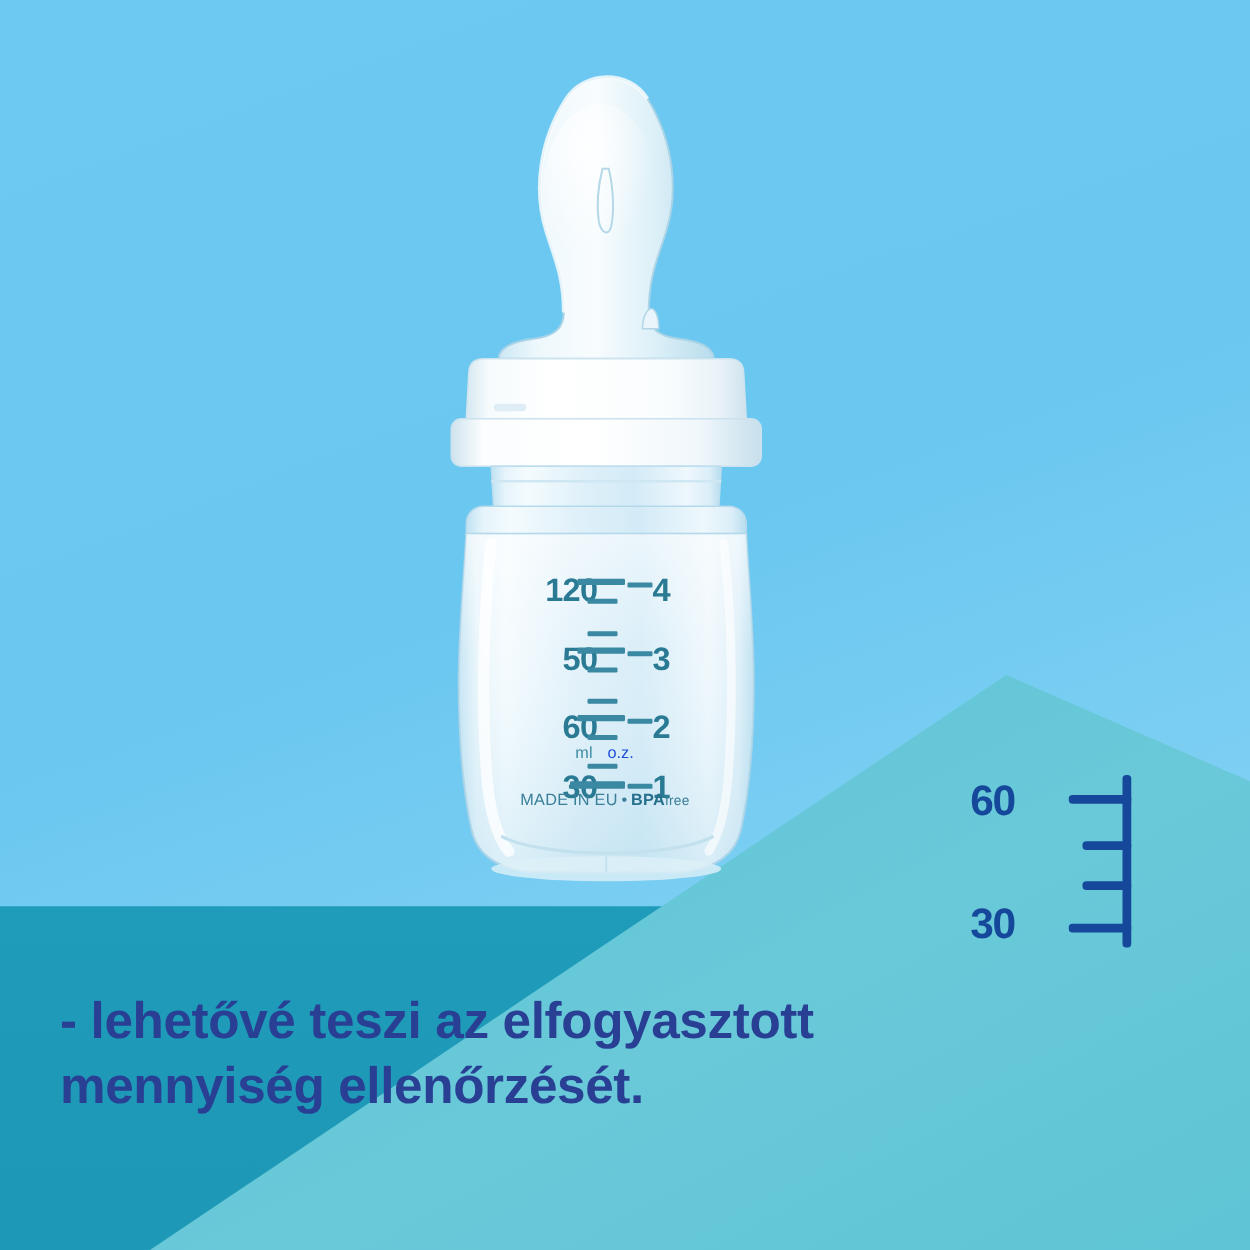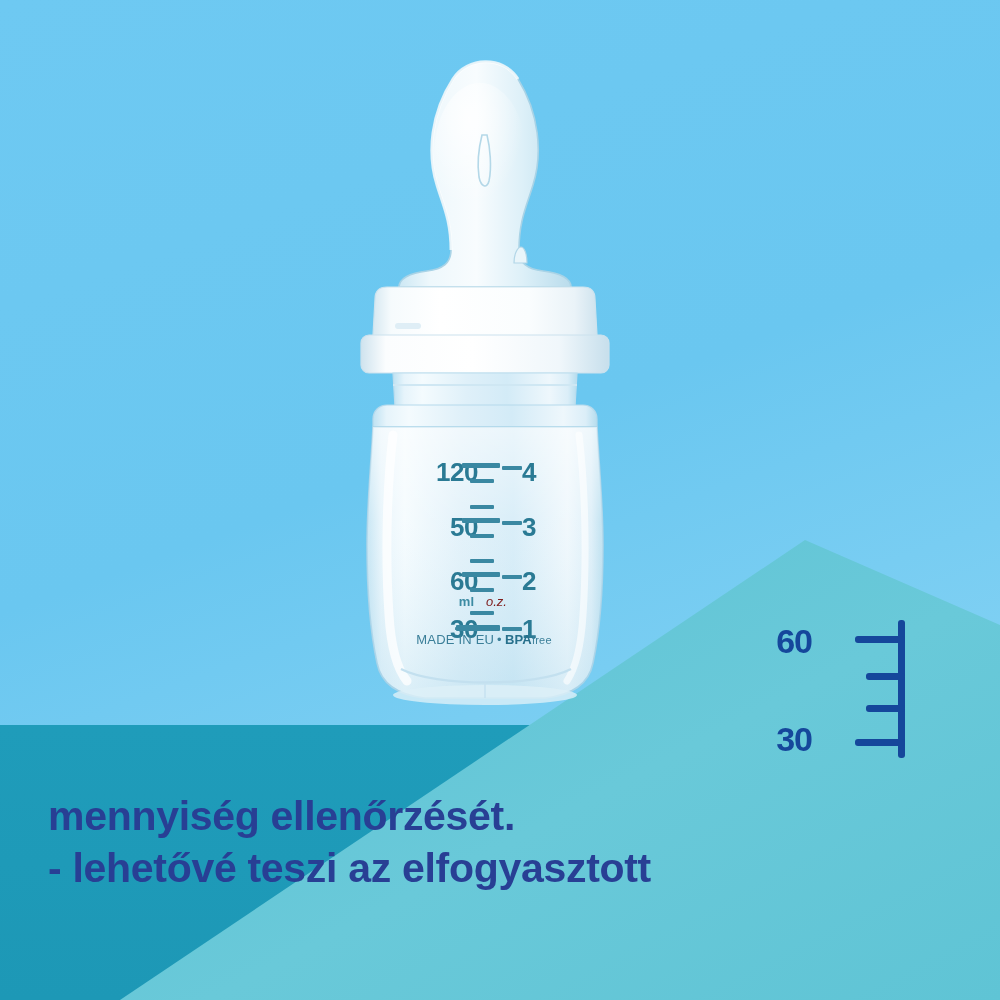--- a/index.html
+++ b/index.html
@@ -35,24 +35,24 @@
   .bs-ml{
     position:absolute;right:88px;font-size:26px;font-weight:bold;
     letter-spacing:-0.5px;line-height:1;color:#2a7a94;white-space:nowrap;
     text-align:right;
   }
   .bs-oz{
     position:absolute;left:96px;font-size:26px;font-weight:bold;
     line-height:1;color:#2a7a94;white-space:nowrap;
   }
   .bs-unit-ml{
-    position:absolute;right:92px;font-size:13px;line-height:1;color:#3c8ba3;font-weight:bold;
+    position:absolute;right:92px;font-size:13px;line-height:1;color:#3c8ba3;
   }
   .bs-unit-oz{
-    position:absolute;left:80px;font-size:13px;line-height:1;color:#7f1d1d;font-style:italic;
+    position:absolute;left:80px;font-size:13px;line-height:1;color:#1d4ed8;
   }
   .tick{position:absolute;background:#3a88a2;border-radius:1px;}
   .tick.major{height:5px;}
   .tick.minor{height:4px;}
   .tick.ozt{height:4px;background:#3a88a2;}
   .made-in{
     position:absolute;left:384px;top:632px;width:200px;
     font-size:13px;color:#3b7f99;letter-spacing:0.2px;white-space:nowrap;text-align:center;
   }
   .made-in b{font-weight:bold;color:#27708c;}
@@ -251,17 +251,17 @@
 
     <div class="mag-vline"></div>
 
     <div class="mag-tick" style="left:85px;top:36px;width:50px;"></div>
     <div class="mag-tick" style="left:96px;top:73px;width:39px;"></div>
     <div class="mag-tick" style="left:96px;top:105px;width:39px;"></div>
     <div class="mag-tick" style="left:85px;top:139px;width:50px;"></div>
   </div>
 
   <div class="headline">
+    <div>- lehetővé teszi az elfogyasztott</div>
     <div>mennyiség ellenőrzését.</div>
-    <div>- lehetővé teszi az elfogyasztott</div>
   </div>
 
 </div>
 
 </body></html>

